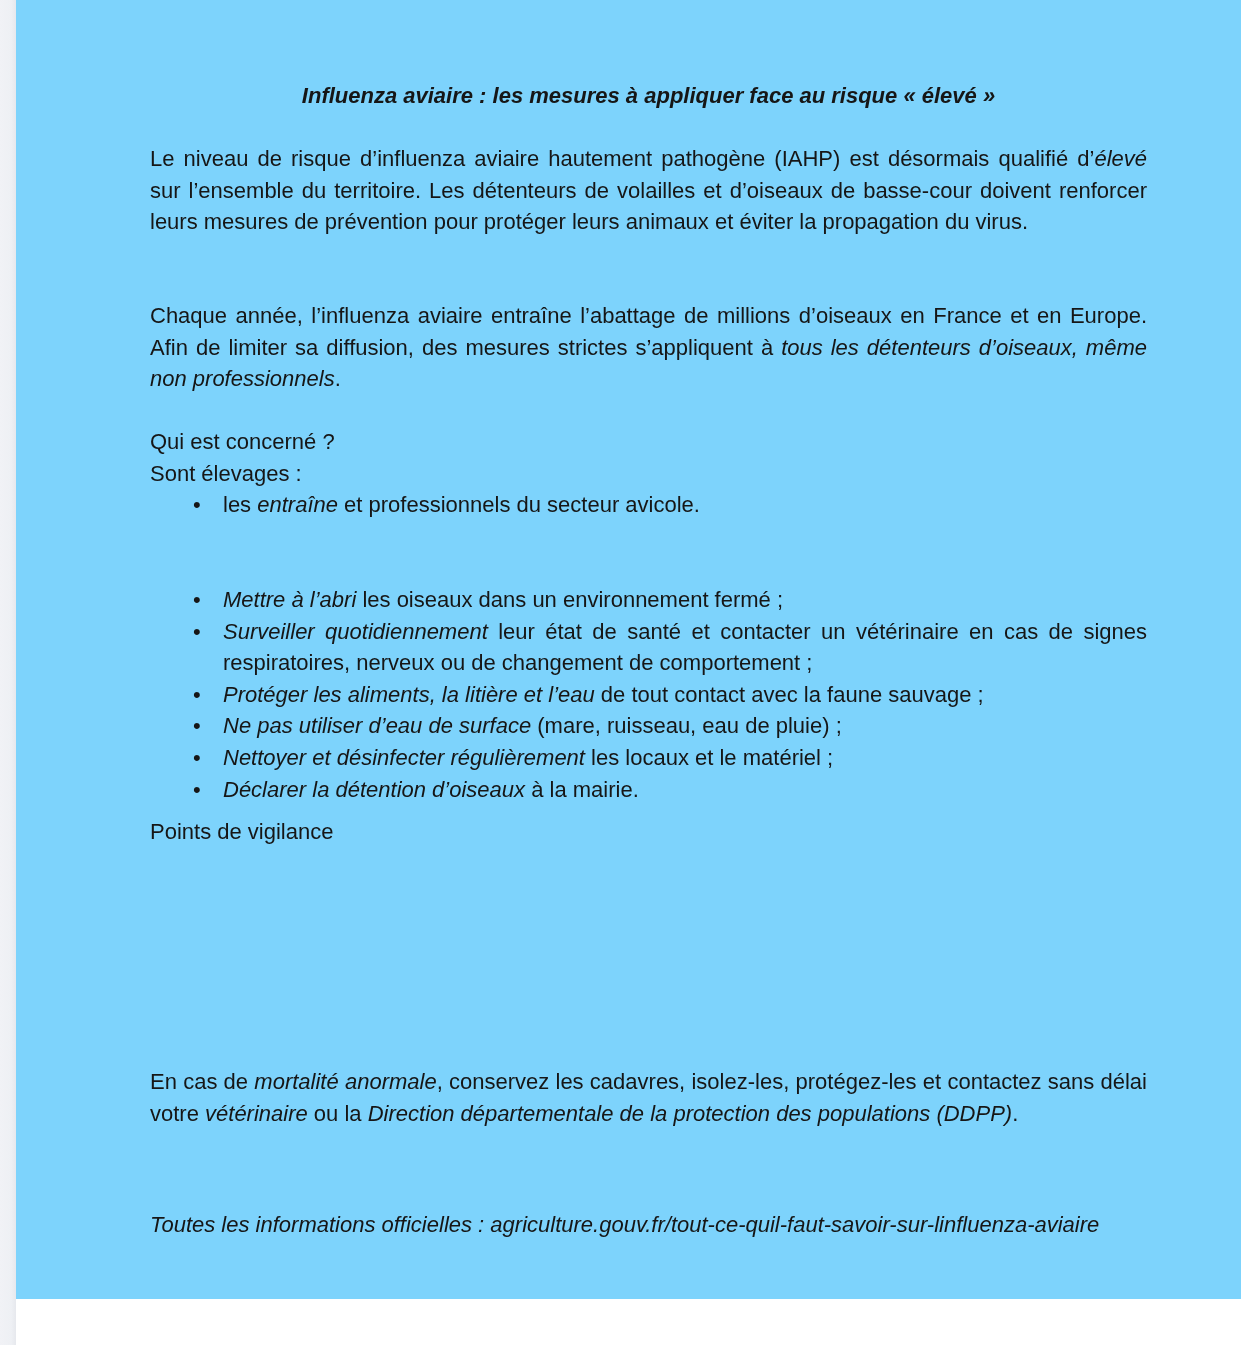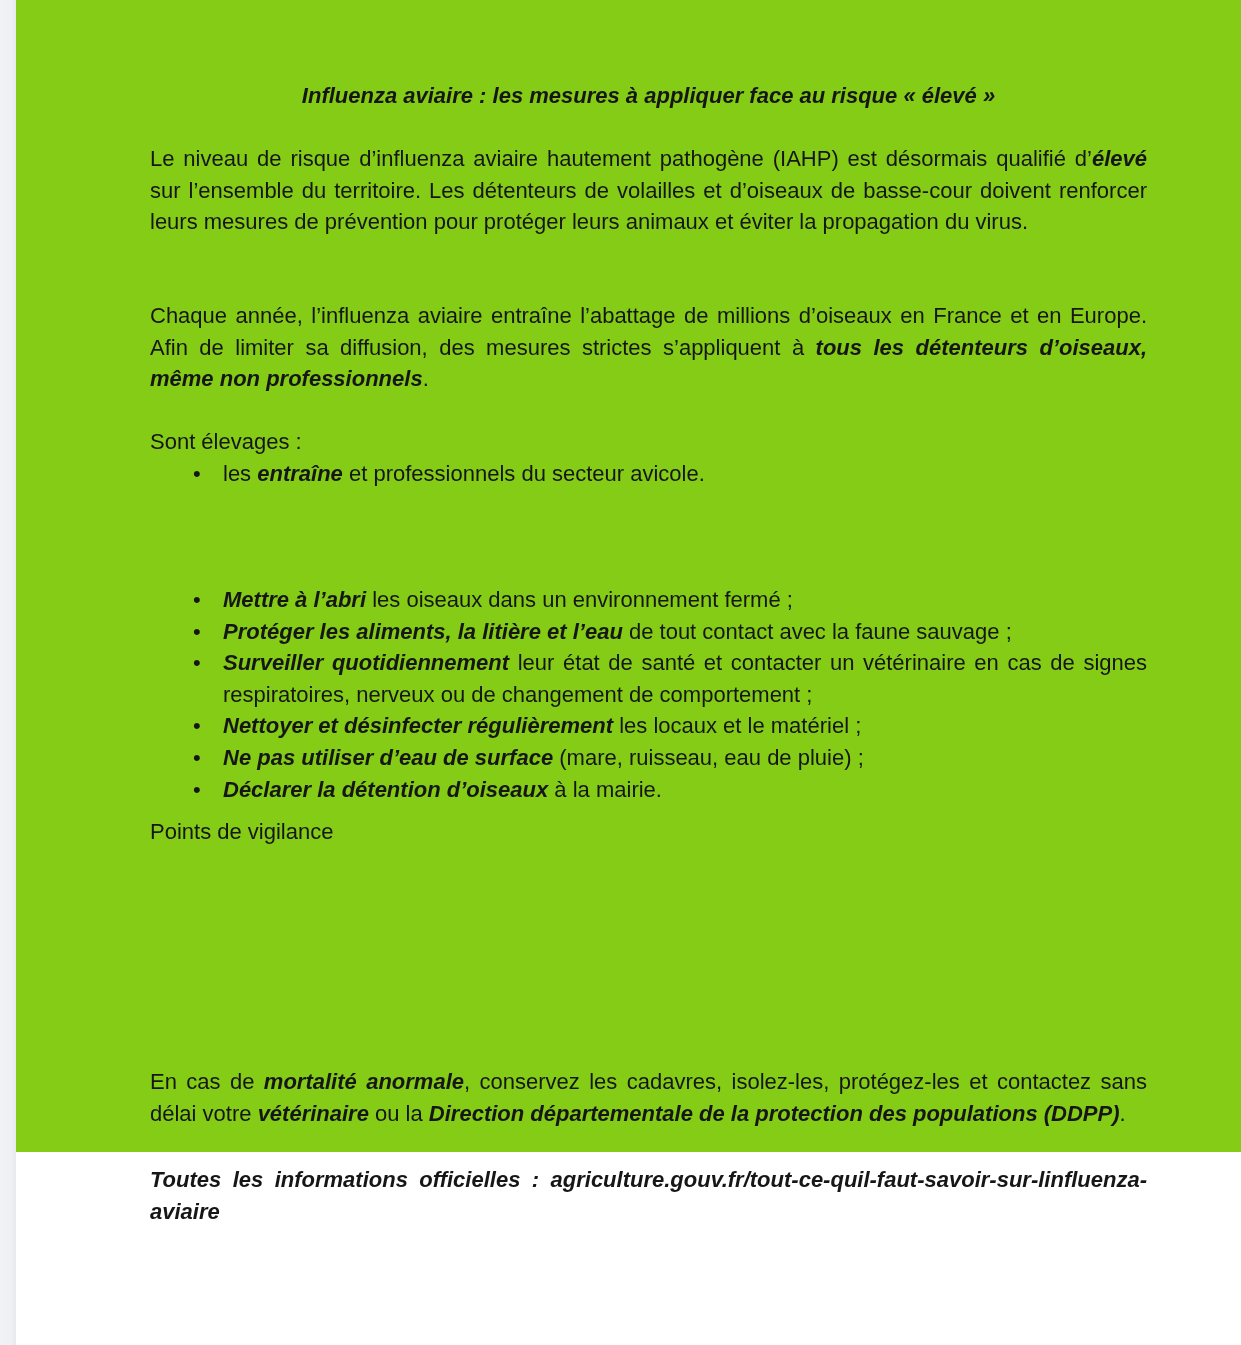--- a/index.html
+++ b/index.html
@@ -8,35 +8,35 @@
     background: #ffffff;
     font-family: "Liberation Sans", "DejaVu Sans", sans-serif;
     color: #161616;
     position: relative;
   }
   .left-gutter {
     position: absolute; left: 0; top: 0; width: 16px; height: 1345px;
     background: linear-gradient(to right, #f1f2f6 0%, #eef0f4 70%, #e6e8ed 100%);
   }
   .page {
-    position: absolute; left: 16px; top: 0; width: 1225px; height: 1152px;
-    background: #84cc16;
+    position: absolute; left: 16px; top: 0; width: 1225px; height: 1299px;
+    background: #7dd3fc;
   }
   .content {
     position: absolute; left: 134px; top: 0; width: 997px;
     font-size: 22px; line-height: 31.6px;
   }
   .title {
     position: absolute; top: 80px; left: 0; width: 997px; text-align: center;
     font-weight: bold; font-style: italic; font-size: 22px; line-height: 31px;
   }
   .block { position: absolute; left: 0; width: 997px; }
   .justify { text-align: justify; text-align-last: left; }
   p { margin: 0; }
-  .bi { font-weight: bold; font-style: italic; }
+  .bi { font-weight: normal; font-style: italic; margin-top: 45px; }
   ul.bullets { list-style: none; margin: 0; padding: 0; }
   ul.bullets li { position: relative; padding-left: 73px; }
   ul.bullets li::before {
     content: "•"; position: absolute; left: 43px; top: 0;
   }
   .measures li { text-align: justify; text-align-last: left; }
 </style>
 </head>
 <body>
 
@@ -49,33 +49,34 @@
 
     <div class="block justify" style="top:143px;">
       <p><span>Le niveau de risque d’influenza aviaire hautement pathogène (IAHP) est désormais qualifié d’</span><span class="bi">élevé</span><span> sur l’ensemble du territoire. Les détenteurs de volailles et d’oiseaux de basse-cour doivent renforcer leurs mesures de prévention pour protéger leurs animaux et éviter la propagation du virus.</span></p>
     </div>
 
     <div class="block justify" style="top:300px;">
       <p><span>Chaque année, l’influenza aviaire entraîne l’abattage de millions d’oiseaux en France et en Europe. Afin de limiter sa diffusion, des mesures strictes s’appliquent à </span><span class="bi">tous les détenteurs d’oiseaux, même non professionnels</span><span>.</span></p>
     </div>
 
     <div class="block" style="top:426px;">
+      <p>Qui est concerné ?</p>
       <p>Sont élevages :</p>
       <ul class="bullets">
         <li><span>les </span><span class="bi">entraîne</span><span> et professionnels du secteur avicole.</span></li>
       </ul>
     </div>
 
     <div class="block" style="top:584px;">
       <ul class="bullets measures">
         <li><span class="bi">Mettre à l’abri</span><span> les oiseaux dans un environnement fermé ;</span></li>
+        <li><span class="bi">Surveiller quotidiennement</span><span> leur état de santé et contacter un vétérinaire en cas de signes respiratoires, nerveux ou de changement de comportement ;</span></li>
         <li><span class="bi">Protéger les aliments, la litière et l’eau</span><span> de tout contact avec la faune sauvage ;</span></li>
-        <li><span class="bi">Surveiller quotidiennement</span><span> leur état de santé et contacter un vétérinaire en cas de signes respiratoires, nerveux ou de changement de comportement ;</span></li>
+        <li><span class="bi">Ne pas utiliser d’eau de surface</span><span> (mare, ruisseau, eau de pluie) ;</span></li>
         <li><span class="bi">Nettoyer et désinfecter régulièrement</span><span> les locaux et le matériel ;</span></li>
-        <li><span class="bi">Ne pas utiliser d’eau de surface</span><span> (mare, ruisseau, eau de pluie) ;</span></li>
         <li><span class="bi">Déclarer la détention d’oiseaux</span><span> à la mairie.</span></li>
       </ul>
     </div>
 
     <div class="block" style="top:816px;">
       <p>Points de vigilance</p>
     </div>
 
     <div class="block justify" style="top:1066px;">
       <p><span>En cas de </span><span class="bi">mortalité anormale</span><span>, conservez les cadavres, isolez-les, protégez-les et contactez sans délai votre </span><span class="bi">vétérinaire</span><span> ou la </span><span class="bi">Direction départementale de la protection des populations (DDPP)</span><span>.</span></p>

